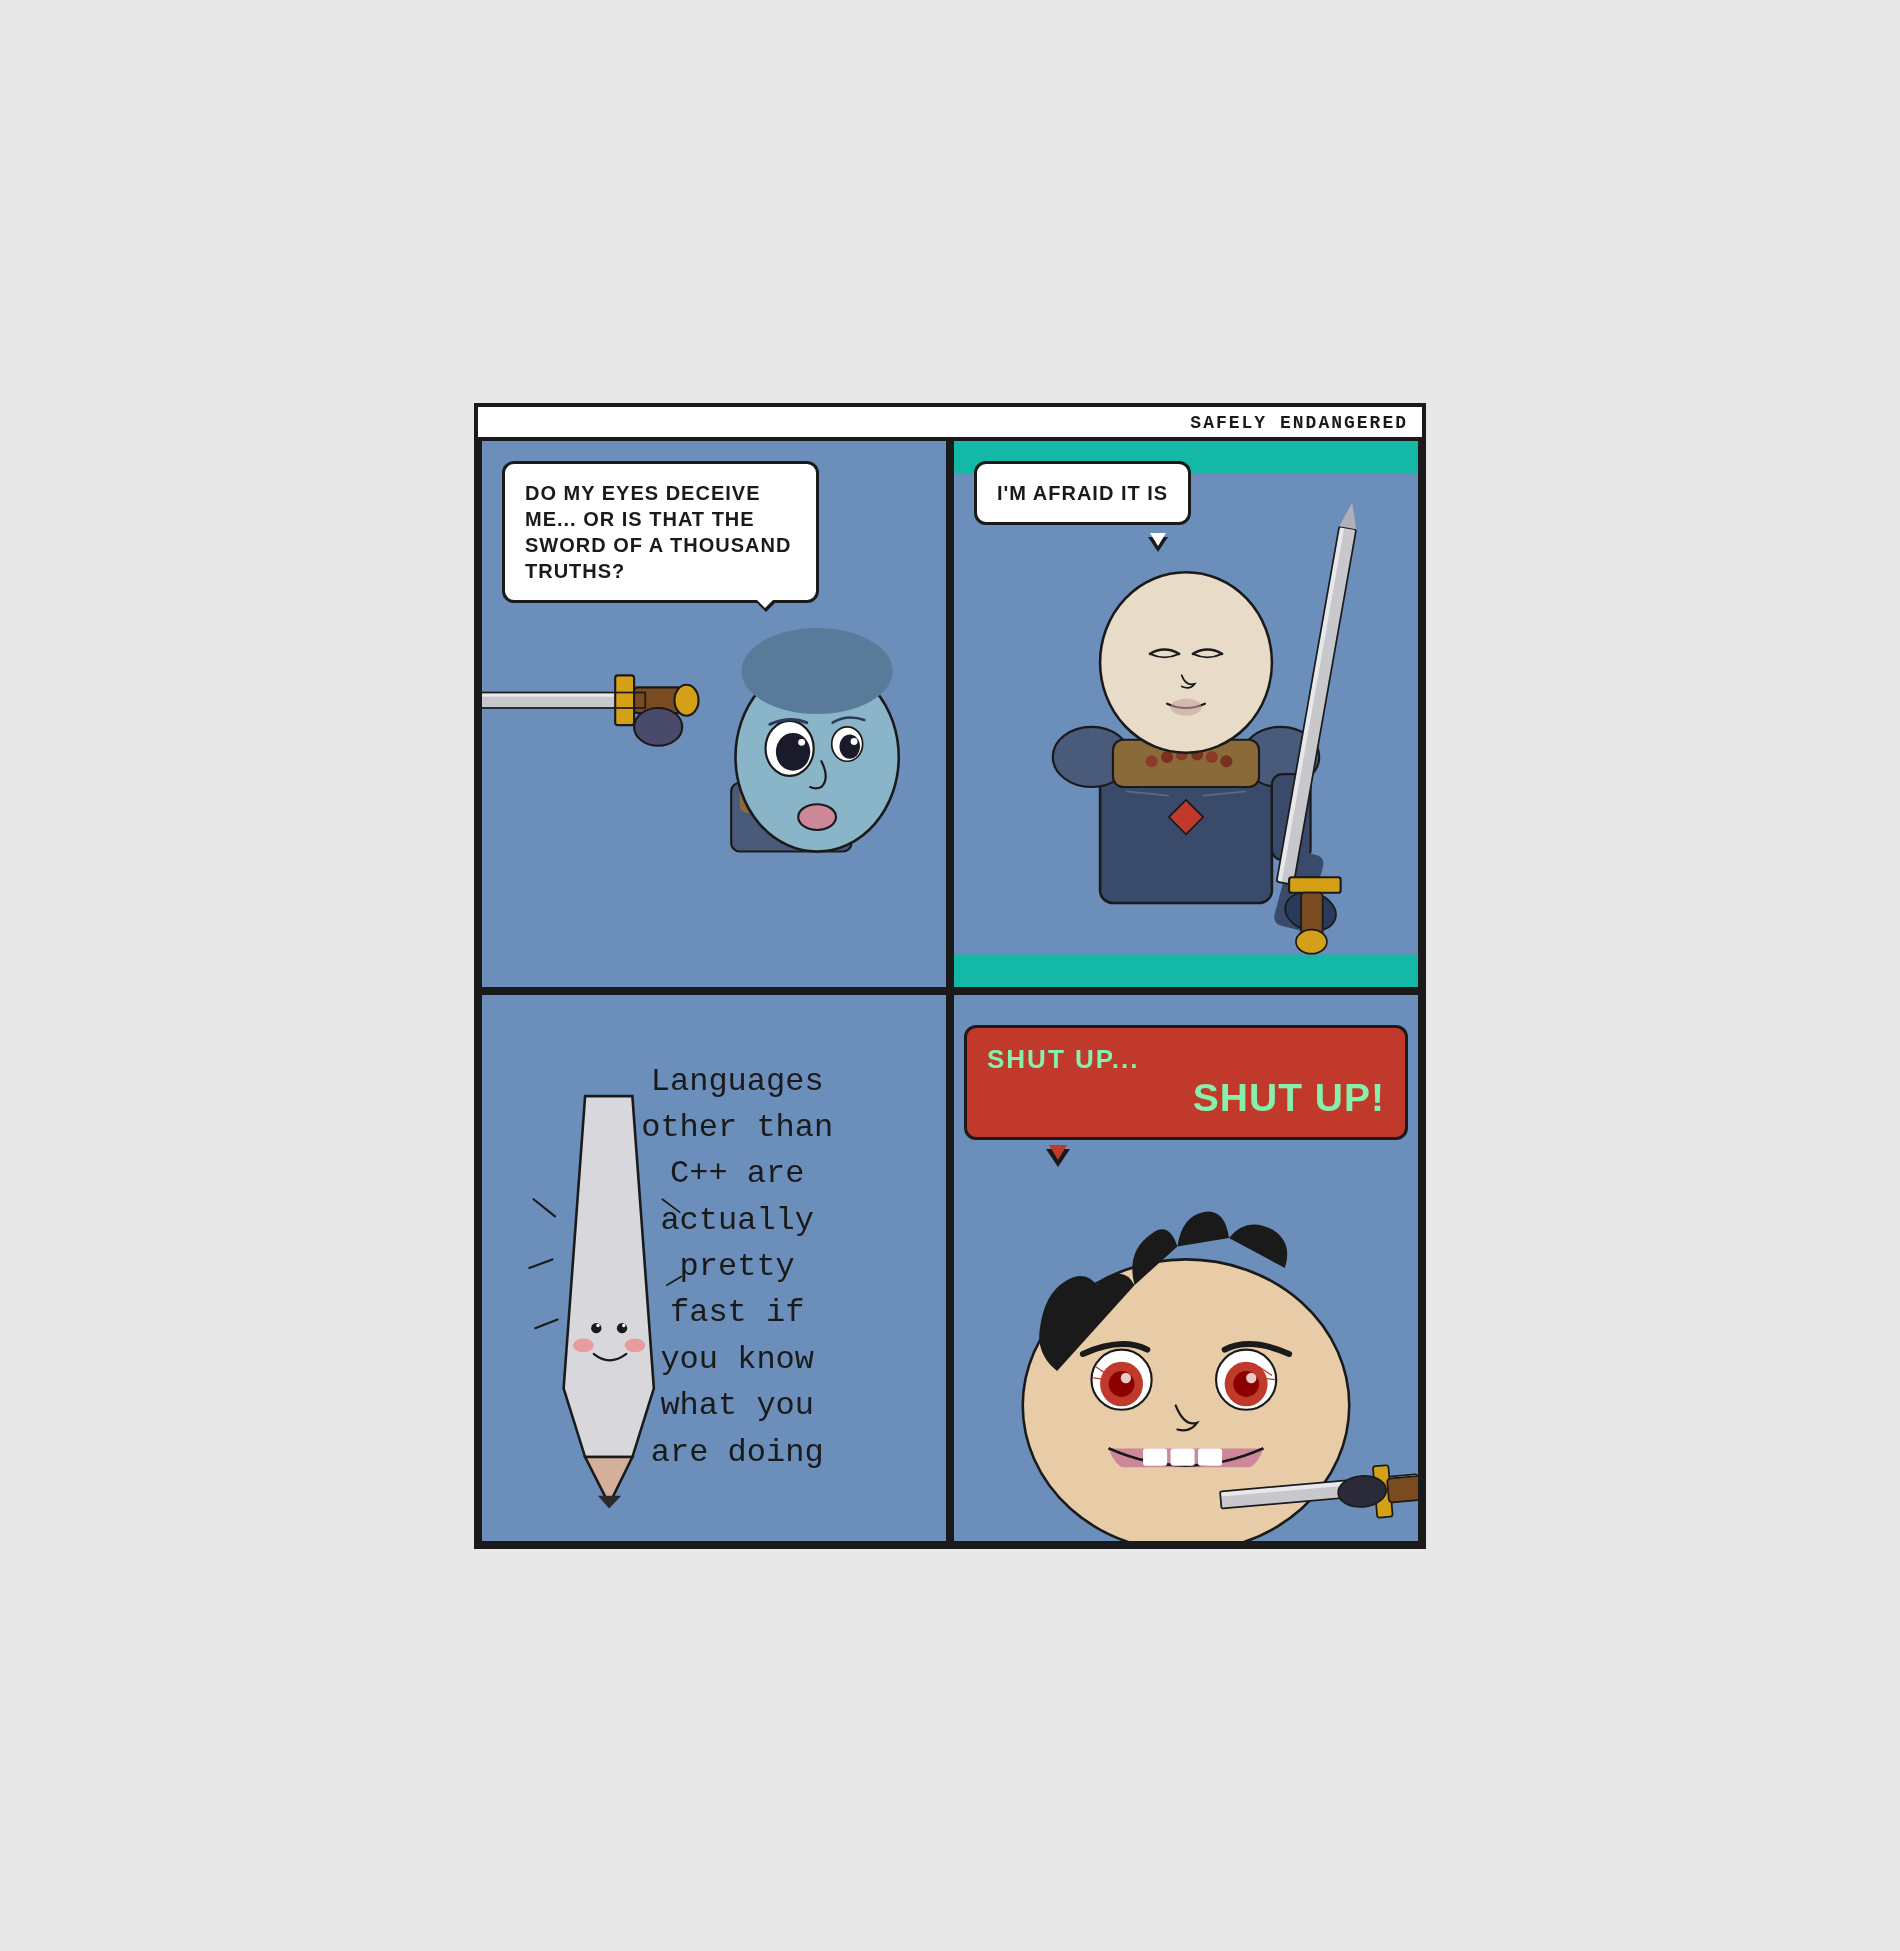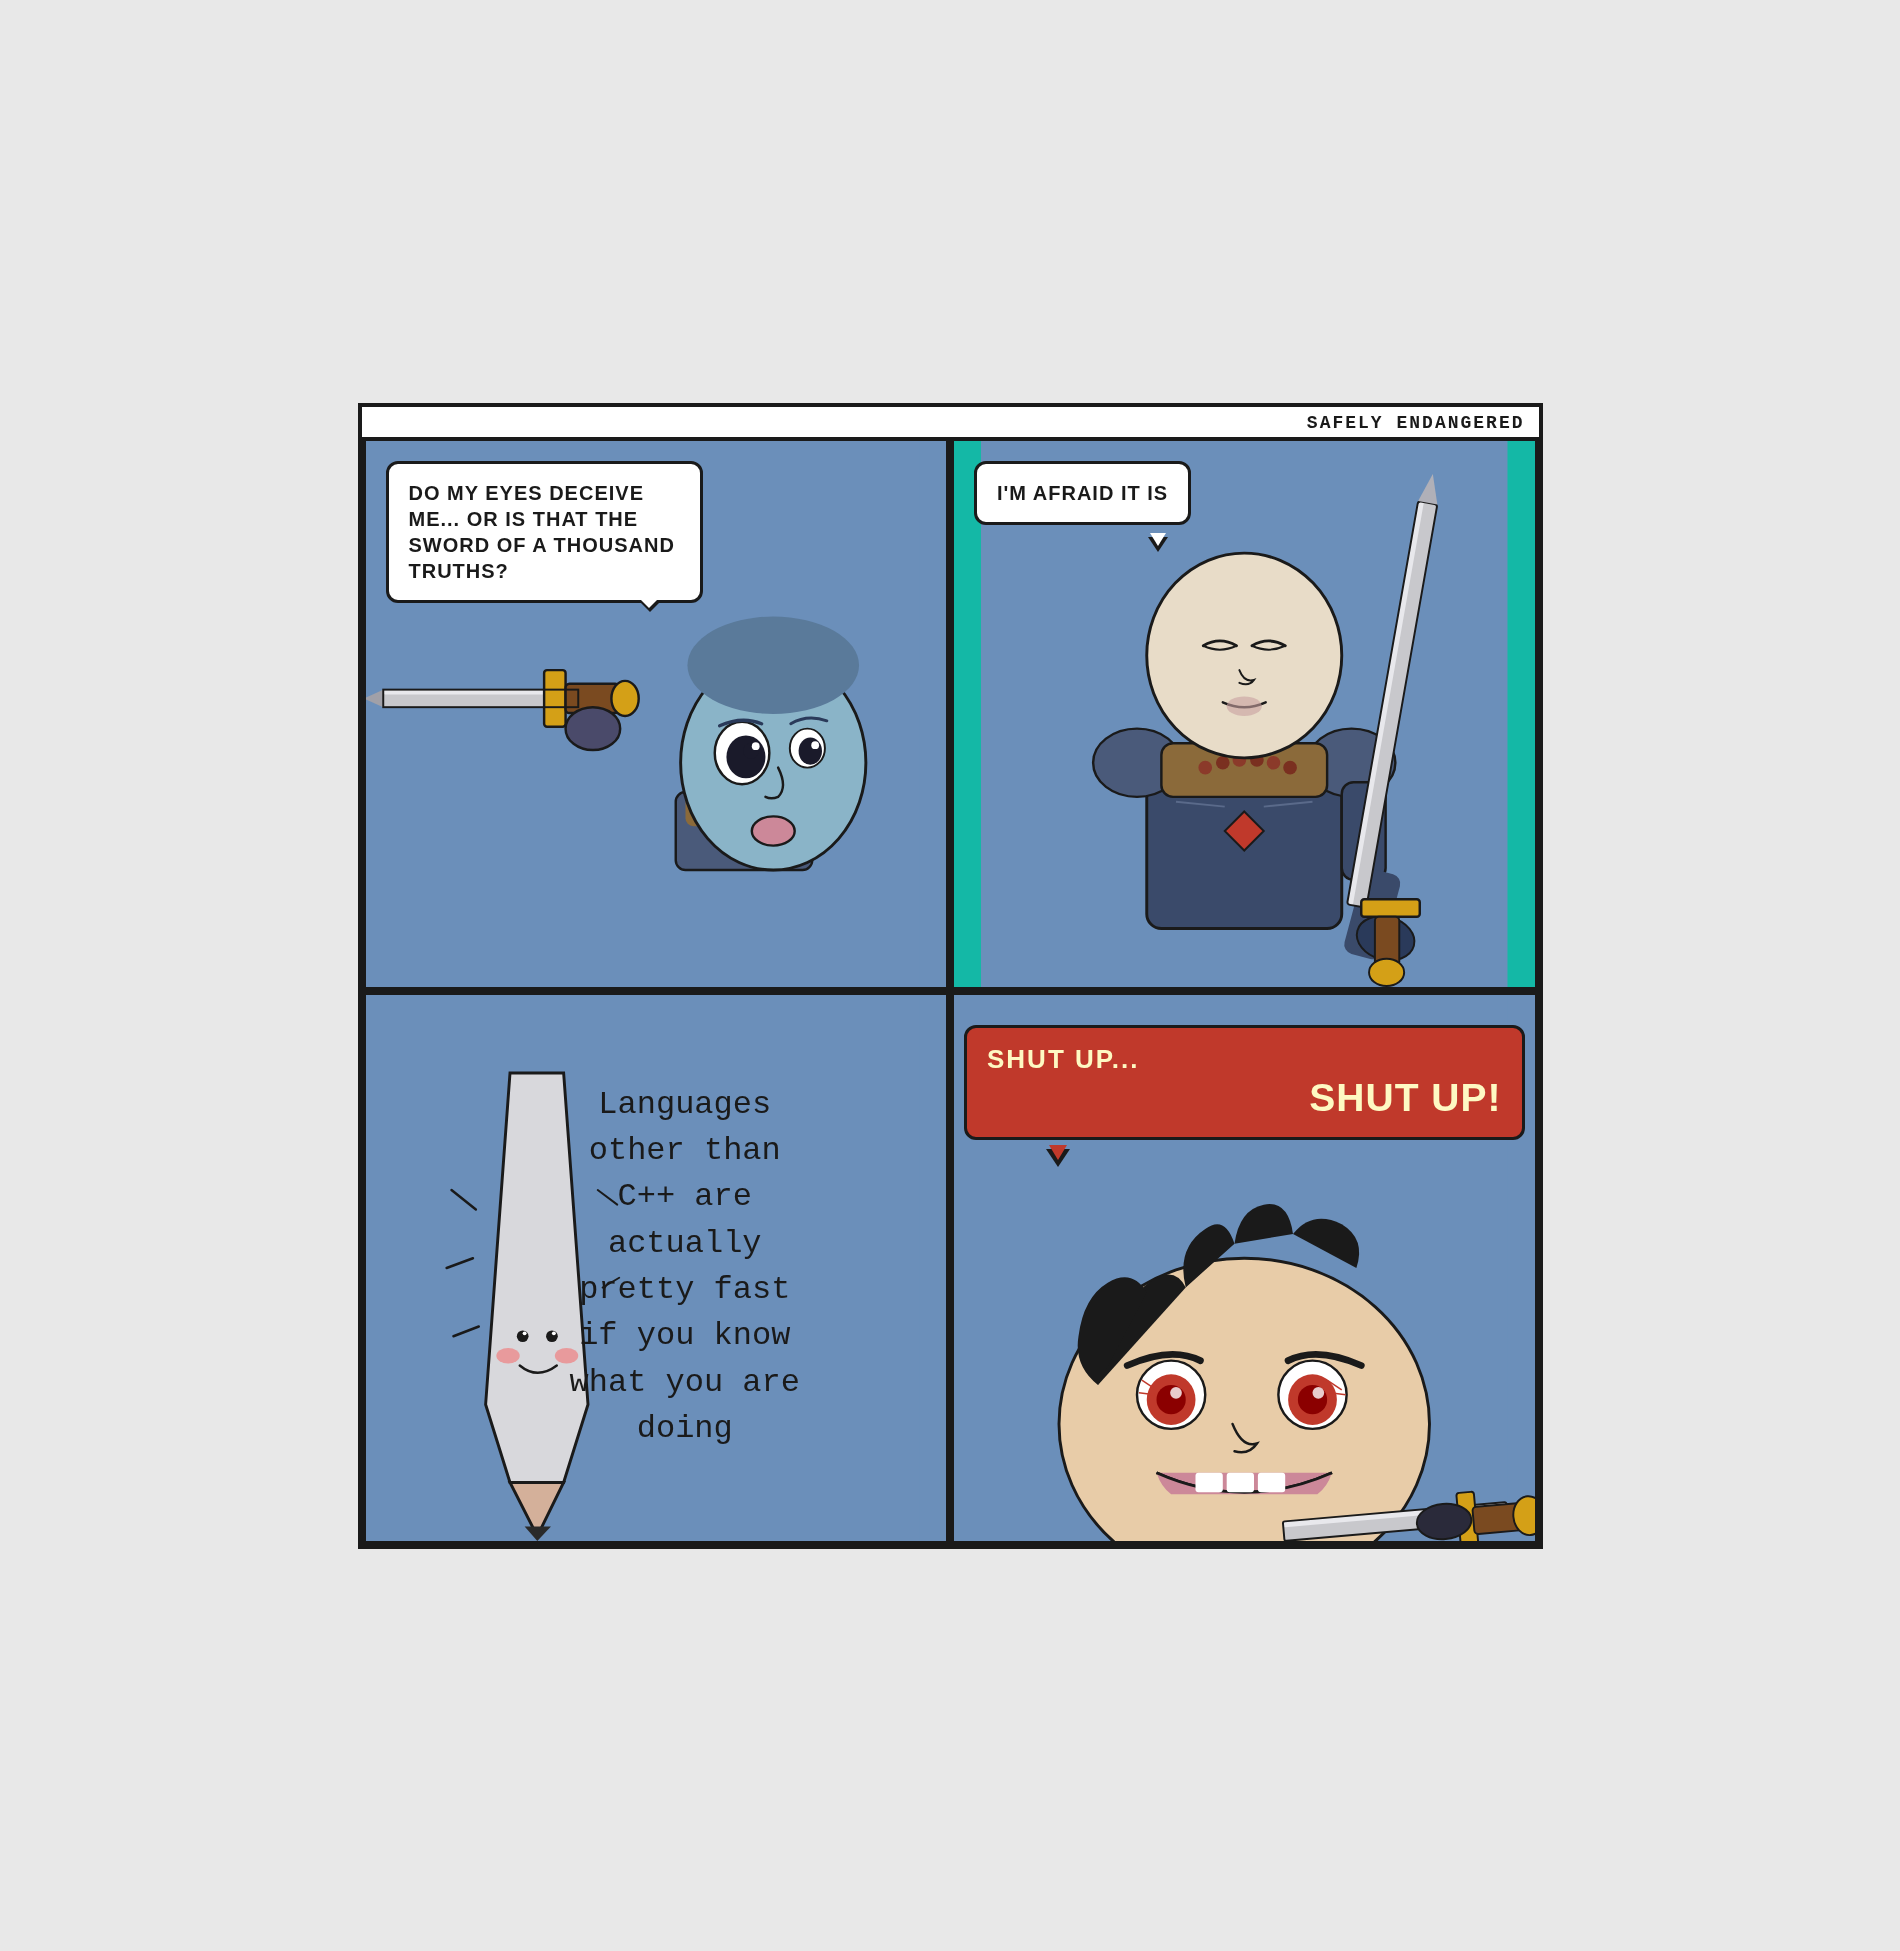--- a/index.html
+++ b/index.html
@@ -7,21 +7,21 @@
     body {
       background: #e8e8e8;
       display: flex;
       justify-content: center;
       align-items: center;
       min-height: 100vh;
       font-family: Arial, sans-serif;
     }
 
     .comic-container {
-      width: 1185px;
+      width: 952px;
       background: #fff;
       border: 4px solid #1a1a1a;
       position: relative;
     }
 
     .comic-title {
       text-align: right;
       padding: 6px 14px 4px 0;
       font-size: 18px;
       font-weight: bold;
@@ -181,21 +181,21 @@
       left: 82px;
       border-width: 15px 9px 0 9px;
       border-style: solid;
       border-color: #c0392b transparent transparent transparent;
       z-index: 1;
     }
 
     .shut-up-text {
       font-family: 'Arial Black', Arial, sans-serif;
       font-weight: 900;
-      color: #fef9c3;
+      color: #86efac;
       text-transform: uppercase;
       line-height: 1.2;
     }
 
     .shut-up-line1 {
       font-size: 26px;
       letter-spacing: 2px;
     }
 
     .shut-up-line2 {

